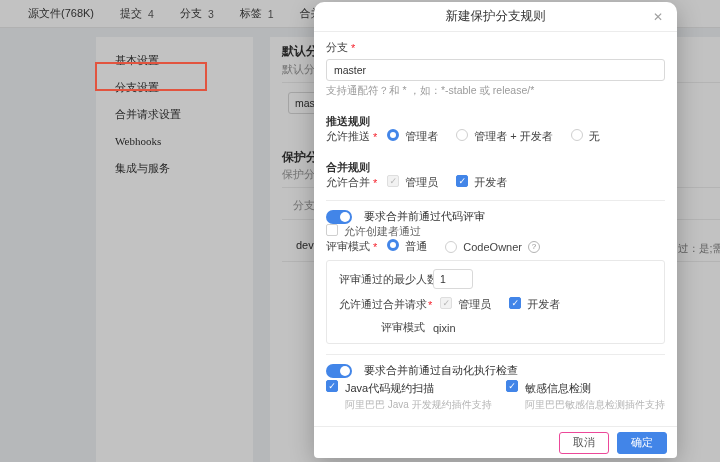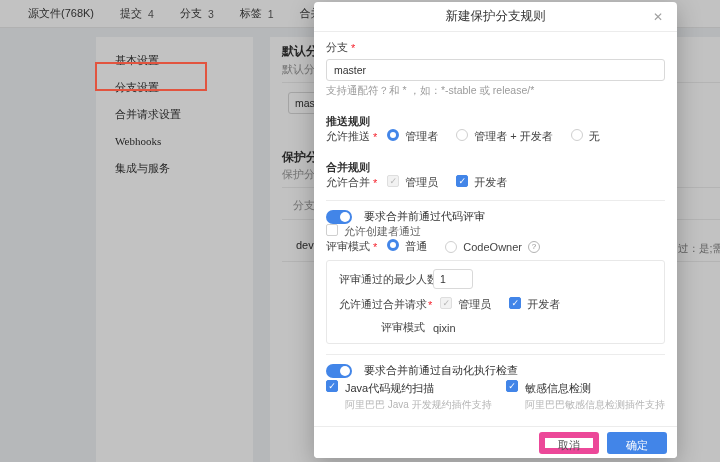--- a/index.html
+++ b/index.html
@@ -29,21 +29,21 @@
   .bg-lbl { position:absolute; font-size:11px; color:#999; white-space:nowrap; }
   .bg-val { position:absolute; font-size:11px; color:#333; white-space:nowrap; }
 
   
   #overlay { position:absolute; inset:0; background:rgba(0,0,0,0.24); z-index:5; }
   #redbox { position:absolute; left:95px; top:62px; width:112px; height:29px;
     border:2px solid #e2543f; z-index:6; }
 
   
   #modal { position:absolute; left:314px; top:2px; width:363px; height:456px; z-index:10;
-    background:#fff; border-radius:4px; box-shadow:0 6px 24px rgba(0,0,0,0.25); }
+    background:#fff; border-radius:10px; box-shadow:0 6px 24px rgba(0,0,0,0.25); }
   #modal-header { height:30px; border-bottom:1px solid #ececec; display:flex;
     align-items:center; justify-content:center; position:relative; }
   #modal-title { font-size:12.5px; color:#333; font-weight:500; }
   #modal-close { position:absolute; right:10px; top:6px; width:18px; height:18px;
     display:flex; align-items:center; justify-content:center; font-size:12px;
     color:#a0a0a0; cursor:pointer; }
   #modal-body { padding:8px 12px 0 12px; }
 
   .lbl { font-size:11px; color:#444; white-space:nowrap; }
   .req { color:#f5222d; margin-left:3px; font-size:11px; }
@@ -88,21 +88,21 @@
 
   .checkcol { display:flex; align-items:flex-start; }
   .check-title { font-size:11px; color:#333; font-weight:500; }
   .check-desc { font-size:10px; color:#b5b5b5; margin-top:2px; white-space:nowrap; }
 
   #modal-footer { position:absolute; left:0; right:0; bottom:0; height:32px;
     border-top:1px solid #ececec; display:flex; align-items:center;
     justify-content:flex-end; padding-right:10px; gap:8px;
     border-radius:0 0 4px 4px; background:#fff; }
   .btn { height:22px; padding:0 13px; font-size:11px; border-radius:3px;
-    border:6px solid #ec4899; background:#fff; color:#555; cursor:pointer;
+    border:1px solid #ec4899; background:#fff; color:#555; cursor:pointer;
     font-family:"Liberation Sans","DejaVu Sans",sans-serif; }
   .btn.primary { background:#4285e8; border-color:#4285e8; color:#fff; } .mt6{margin-top:0} .mt8{margin-top:8px} .mt12{margin-top:16px}
 </style>
 </head>
 <body>
 
 <div id="page">
 
   <div id="topnav">
     <div class="nav-item">

